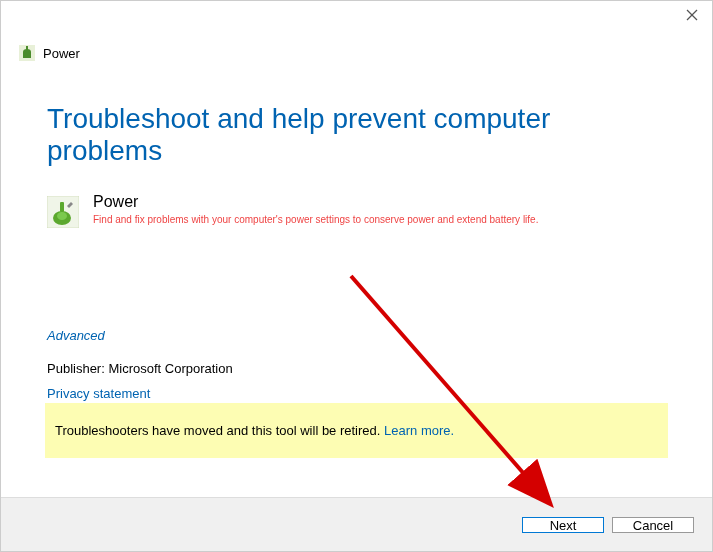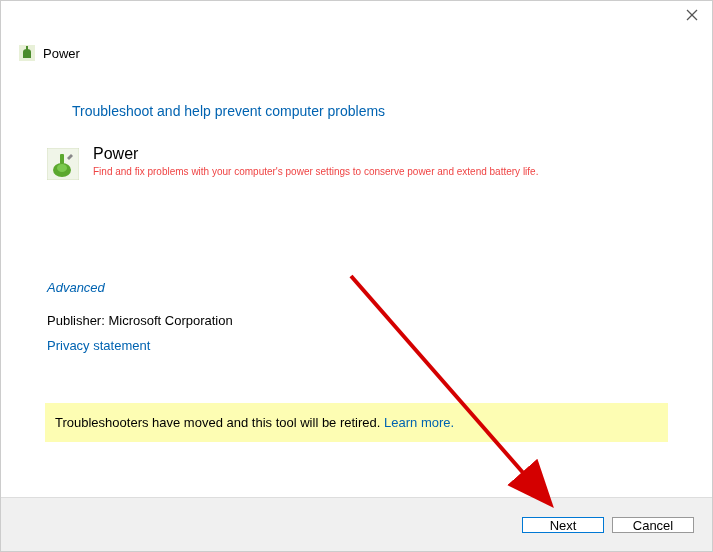--- a/index.html
+++ b/index.html
@@ -43,24 +43,23 @@
     }
     .header-title {
       font-size: 13px;
       color: #000;
     }
     .content {
       padding: 42px 46px 0 46px;
     }
     .main-heading {
       color: #0063b1;
-      font-size: 14px;
+      font-size: 28px;
       font-weight: 400;
       margin-bottom: 26px;
-      margin-left: 25px;
     }
     .item-block {
       display: flex;
       align-items: flex-start;
       gap: 14px;
       margin-bottom: 100px;
     }
     .item-icon {
       width: 32px;
       height: 32px;
@@ -94,26 +93,25 @@
     .publisher-label { }
     .privacy-link {
       color: #0063b1;
       font-size: 13px;
       cursor: pointer;
       display: inline-block;
       margin-bottom: 2px;
     }
     .notice-bar {
       background: #fdfdb3;
-      padding: 12px 10px;
+      padding: 20px 10px;
       font-size: 13px;
       color: #000;
       margin-left: -2px;
       margin-right: -2px;
-      margin-top: 48px;
     }
     .notice-link {
       color: #0063b1;
       cursor: pointer;
     }
     .footer {
       position: absolute;
       bottom: 0;
       left: 0;
       right: 0;

